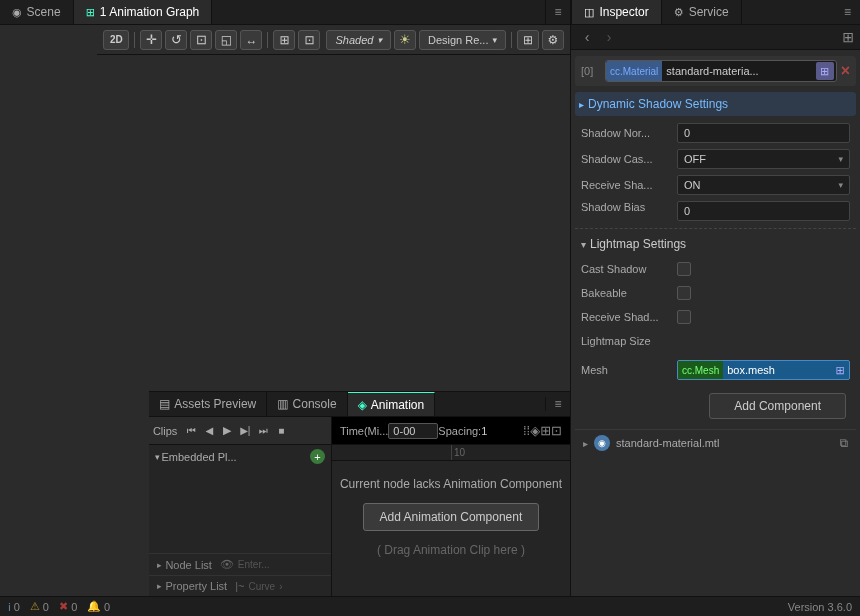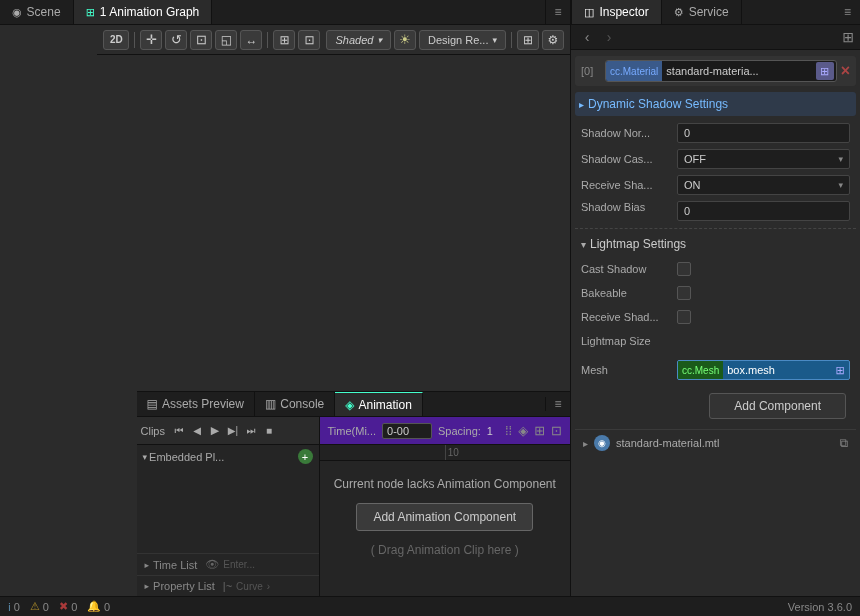--- a/index.html
+++ b/index.html
@@ -144,37 +144,37 @@
           <div style="display:flex; align-items:center; padding:4px 6px; cursor:pointer; color:#aaa; font-size:11px; gap:2px;">
             <span style="font-size:9px;">▾</span>
             <span>Embedded Pl...</span>
             <div style="width:15px; height:15px; border-radius:50%; background:#3a7a3a; color:#fff; display:flex; align-items:center; justify-content:center; font-size:11px; cursor:pointer; margin-left:auto;">+</div>
           </div>
 
           <div style="flex:1;"></div>
 
           <div style="display:flex; align-items:center; padding:4px 8px; cursor:pointer; color:#888; font-size:11px; gap:4px; border-top:1px solid #333;">
             <span style="font-size:9px;">▸</span>
-            <span>Time List</span>
+            <span>Node List</span>
             <span style="margin-left:4px; color:#666;">👁</span>
             <span style="color:#555; font-size:10px;">Enter...</span>
           </div>
 
           <div style="display:flex; align-items:center; padding:4px 8px; cursor:pointer; color:#888; font-size:11px; gap:4px; border-top:1px solid #333;">
             <span style="font-size:9px;">▸</span>
             <span>Property List</span>
             <span style="margin-left:4px; color:#666;">|~</span>
             <span style="color:#555; font-size:10px;">Curve</span>
             <span style="color:#555; font-size:10px;">›</span>
           </div>
         </div>
 
         <div style="flex:1; display:flex; flex-direction:column;">
 
-          <div style="height:28px; background:#4c1d95; border-bottom:1px solid #111; display:flex; align-items:center; padding:0 8px; gap:6px;">
+          <div style="height:28px; background:#000000; border-bottom:1px solid #111; display:flex; align-items:center; padding:0 8px; gap:0;">
             <span style="color:#aaa; font-size:11px;">Time(Mi...</span>
             <input type="text" value="0-00" style="background: rgb(30, 30, 30); border: 1px solid rgb(85, 85, 85); color: rgb(204, 204, 204); font-size: 11px; width: 50px; height: 16px; padding: 0px 4px; border-radius: 2px; outline: none;">
             <span style="color:#aaa; font-size:11px;">Spacing:</span>
             <span style="color:#ccc; font-size:11px;">1</span>
             <div style="flex:1;"></div>
             <div style="color:#888; cursor:pointer; font-size:13px;">⁞⁞</div>
             <div style="color:#888; cursor:pointer; font-size:13px;">◈</div>
             <div style="color:#888; cursor:pointer; font-size:13px;">⊞</div>
             <div style="color:#888; cursor:pointer; font-size:13px;">⊡</div>
           </div>

